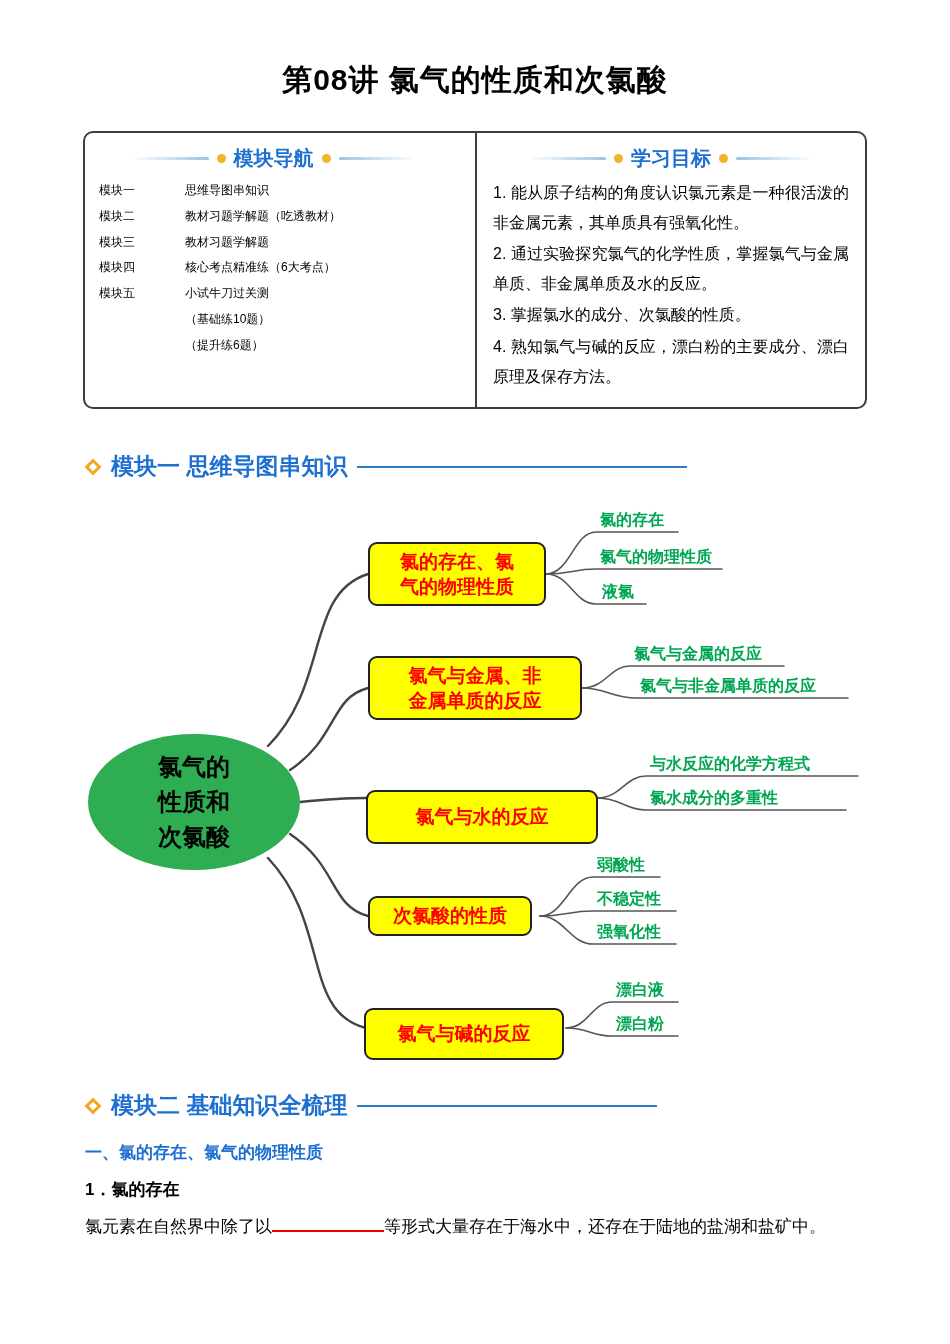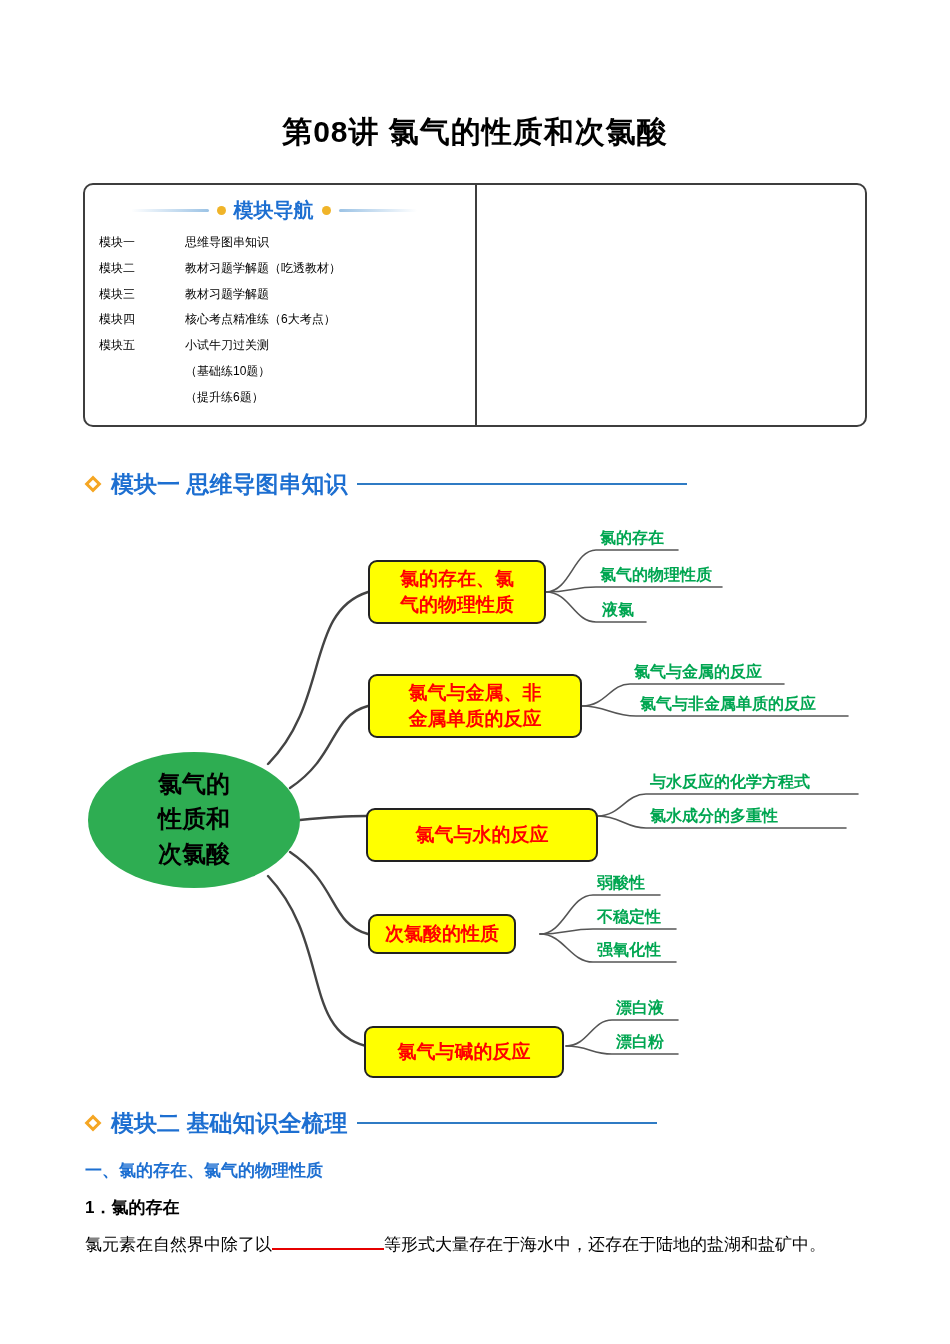--- a/index.html
+++ b/index.html
@@ -6,21 +6,21 @@
   html,body { background:#ffffff; }
   body {
     width:950px; height:1344px;
     font-family:"Liberation Sans","DejaVu Sans",sans-serif;
     color:#000;
   }
   .page { position:relative; width:950px; height:1344px; overflow:hidden; background:#fff; }
 
   
   .doc-title {
-    padding-top:112px; text-align:center;
+    padding-top:60px; text-align:center;
     font-size:30px; font-weight:bold; letter-spacing:1px; color:#000;
   }
 
   
   .header-box {
     margin:30px 83px 0 83px;
     border:2px solid #3d3d3d; border-radius:10px;
     display:flex; align-items:stretch;
   }
   .nav-col { width:392px; flex:none; border-right:2px solid #3d3d3d; padding:8px 27px 14px 14px; }
@@ -62,21 +62,21 @@
   }
   .mm-node {
     position:absolute; background:#ffff00; border:2px solid #222;
     border-radius:9px; color:#ff0000; font-weight:bold; font-size:19px;
     display:flex; align-items:center; justify-content:center; text-align:center;
     white-space:pre-line; line-height:1.35; padding:2px 6px;
   }
   .mm-node-1 { left:368px; top:48px;  width:178px; height:64px; }
   .mm-node-2 { left:368px; top:162px; width:214px; height:64px; }
   .mm-node-3 { left:366px; top:296px; width:232px; height:54px; }
-  .mm-node-4 { left:368px; top:402px; width:148px; height:40px; }
+  .mm-node-4 { left:368px; top:402px; width:164px; height:40px; }
   .mm-node-5 { left:364px; top:514px; width:200px; height:52px; }
   .mm-leaf {
     position:absolute; color:#00a651; font-size:16px; font-weight:bold; white-space:nowrap;
   }
   .l-1a { left:600px; top:16px; }
   .l-1b { left:600px; top:53px; }
   .l-1c { left:602px; top:88px; }
   .l-2a { left:634px; top:150px; }
   .l-2b { left:640px; top:182px; }
   .l-3a { left:650px; top:260px; }
@@ -136,20 +136,33 @@
       <div class="nav-item">
         <span class="nav-label"></span>
         <span class="nav-text">（基础练10题）</span>
       </div>
       <div class="nav-item">
         <span class="nav-label"></span>
         <span class="nav-text">（提升练6题）</span>
       </div>
     </div>
 
+    <div class="obj-col">
+      <div class="deco-header">
+        <span class="deco-line left"></span>
+        <span class="deco-dot"></span>
+        <span class="deco-title">学习目标</span>
+        <span class="deco-dot"></span>
+        <span class="deco-line right"></span>
+      </div>
+      <p class="obj-item">1. 能从原子结构的角度认识氯元素是一种很活泼的非金属元素，其单质具有强氧化性。</p>
+      <p class="obj-item">2. 通过实验探究氯气的化学性质，掌握氯气与金属单质、非金属单质及水的反应。</p>
+      <p class="obj-item">3. 掌握氯水的成分、次氯酸的性质。</p>
+      <p class="obj-item">4. 熟知氯气与碱的反应，漂白粉的主要成分、漂白原理及保存方法。</p>
+    </div>
 
   </div>
 
   <div class="section-header sh-1">
     <span class="diamond-icon"></span>
     <span class="section-title">模块一 思维导图串知识</span>
     <span class="section-rule rule-1"></span>
   </div>
 
   <div class="mindmap">

